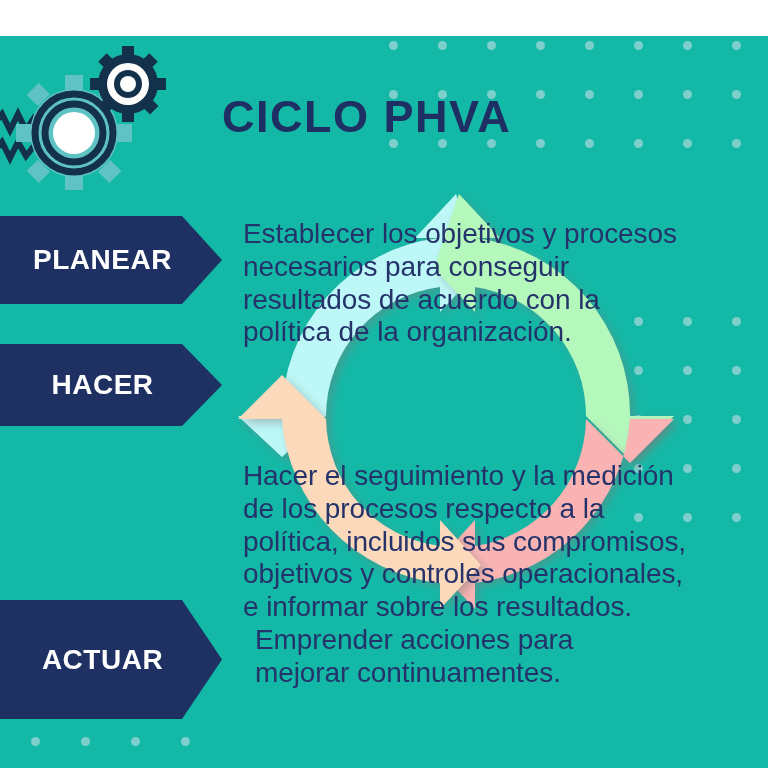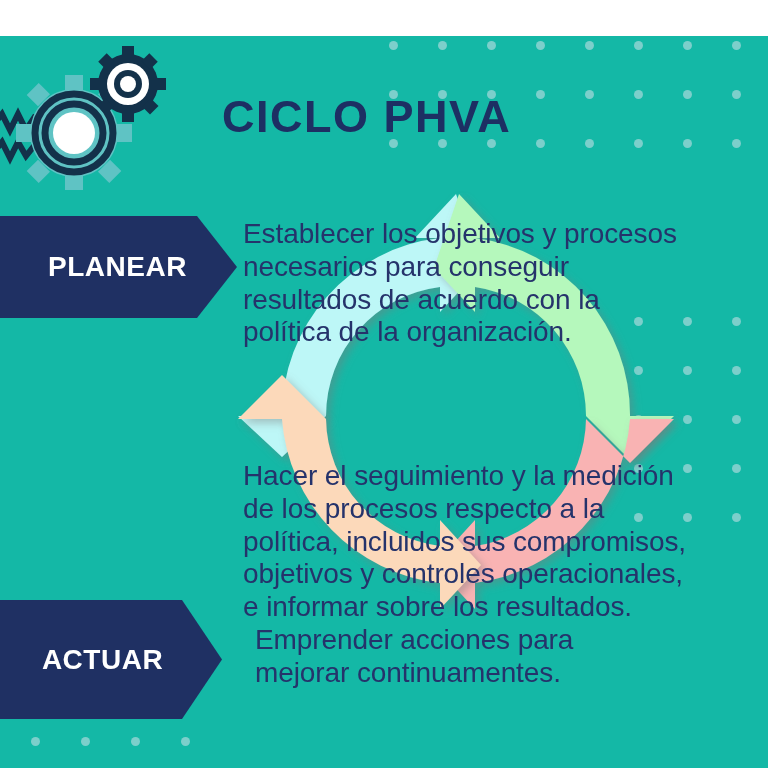--- a/index.html
+++ b/index.html
@@ -43,21 +43,21 @@
     background:#1f3063;
     color:#ffffff;
     display:flex;align-items:center;
     -webkit-clip-path:polygon(0 0, calc(100% - 40px) 0, 100% 50%, calc(100% - 40px) 100%, 0 100%);
     clip-path:polygon(0 0, calc(100% - 40px) 0, 100% 50%, calc(100% - 40px) 100%, 0 100%);
   }
   .banner span{
     font-size:28px;font-weight:bold;letter-spacing:0.5px;
     width:205px;text-align:center;
   }
-  #banner-planear  {top:180px;width:222px;height:102px;padding-left:15px;}
+  #banner-planear  {top:180px;width:222px;height:88px;}
   #banner-hacer    {top:308px;width:222px;height:82px;}
   #banner-verificar{top:428px;width:222px;height:102px;}
   #banner-actuar   {top:564px;width:222px;height:119px;}
 
   
   .desc{
     position:absolute;z-index:7;
     color:#25336b;
     font-weight:normal;
     font-size:28px;
@@ -244,20 +244,23 @@
         <circle cx="134" cy="44" r="8" fill="#ffffff"></circle>
       </g>
     </svg>
   </div>
 
   <div id="title">CICLO PHVA</div>
 
   <div class="banner" id="banner-planear">
     <span>PLANEAR</span>
   </div>
+  <div class="banner" id="banner-hacer">
+    <span>HACER</span>
+  </div>
   <div class="banner" id="banner-actuar">
     <span>ACTUAR</span>
   </div>
 
   <div class="desc" id="desc-planear">Establecer los objetivos y procesos
 necesarios para conseguir
 resultados de acuerdo con la
 política de la organización.</div>
   <div class="desc" id="desc-verificar">Hacer el seguimiento y la medición
 de los procesos respecto a la

